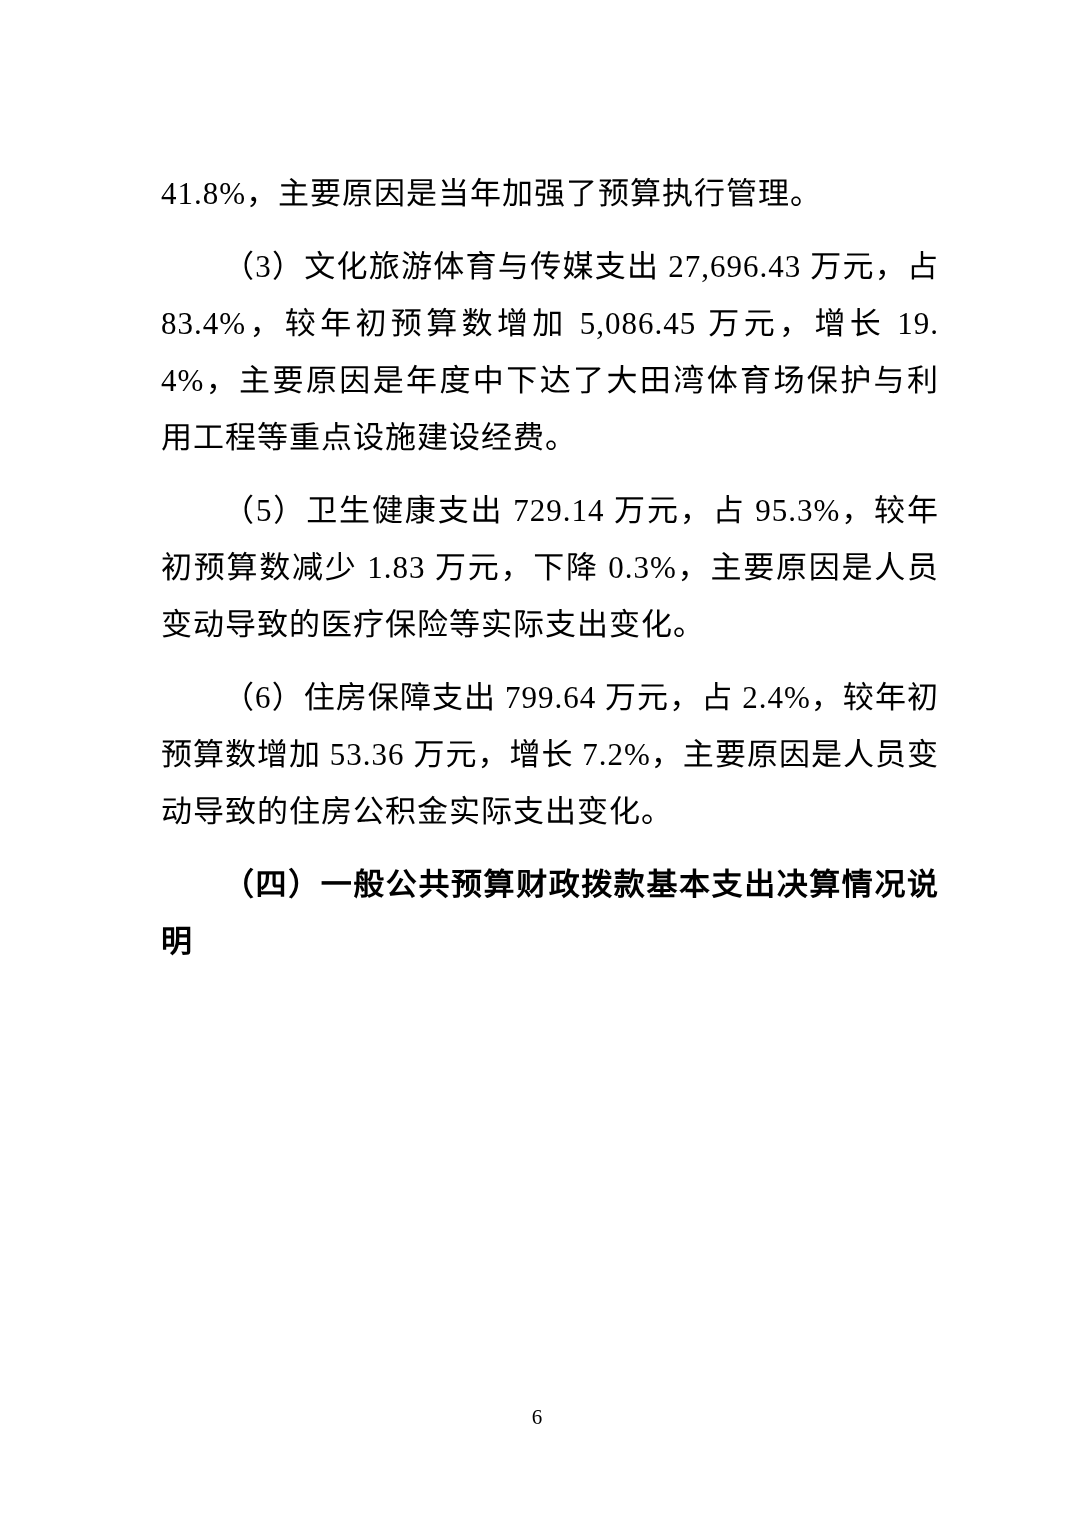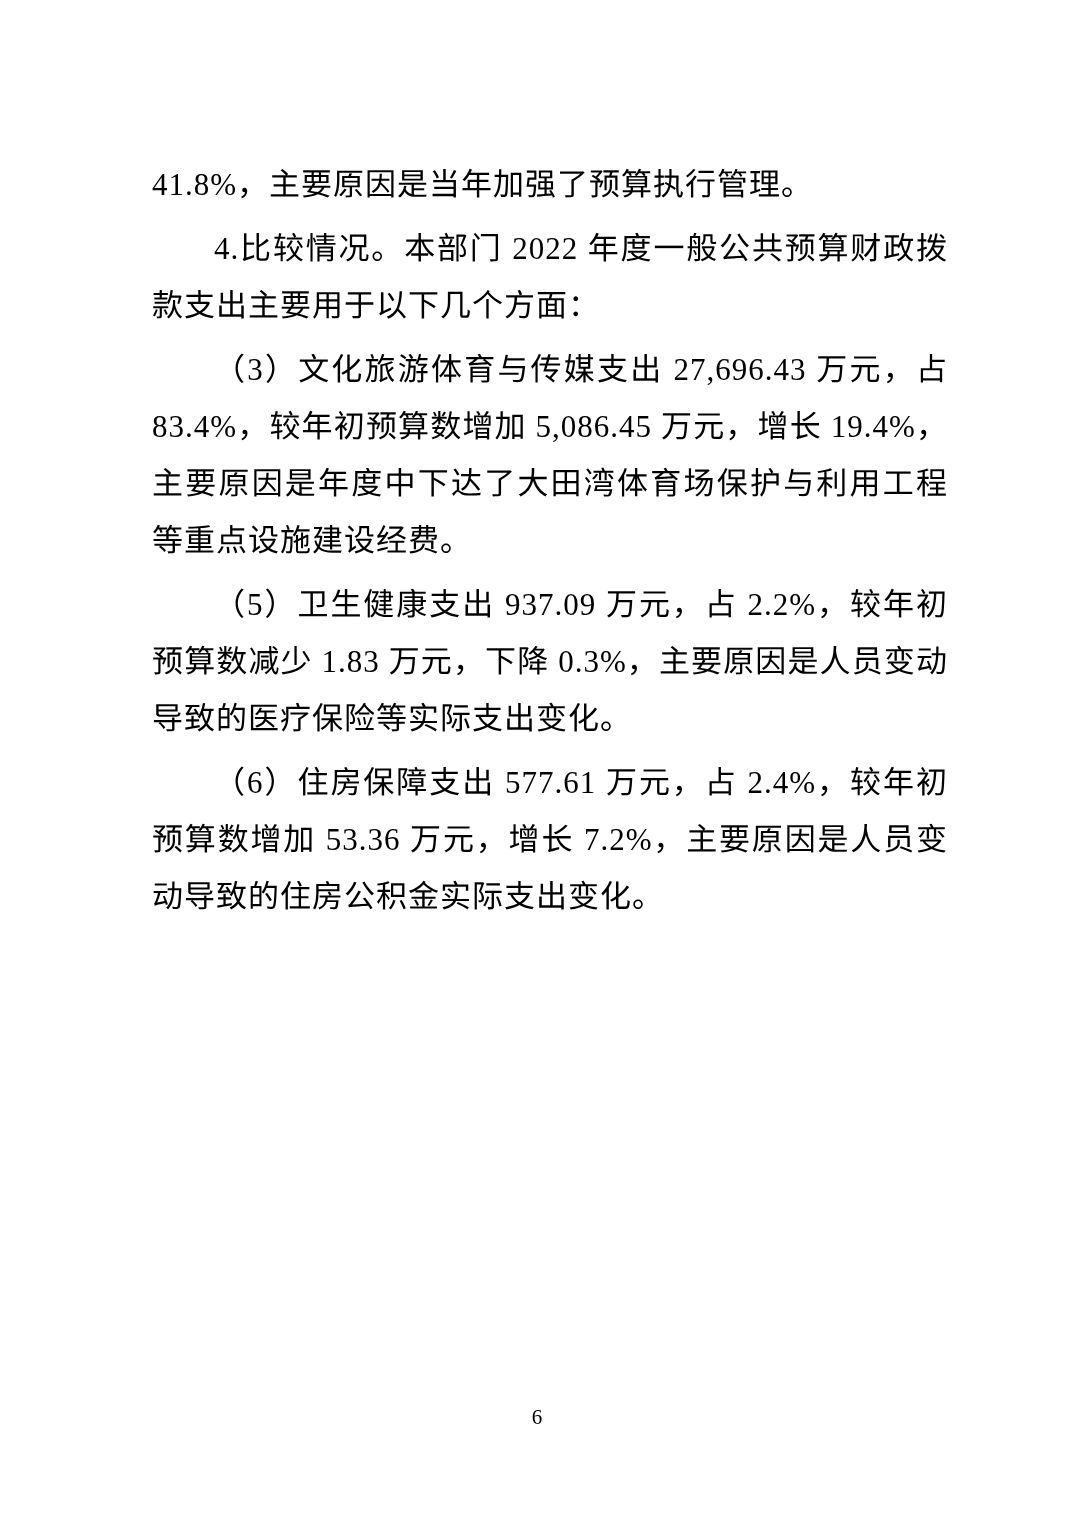--- a/index.html
+++ b/index.html
@@ -19,21 +19,21 @@
       top: 0;
       left: 0;
       width: 1074px;
       height: 1520px;
       padding: 149px 119px 0 145px;
       font-family: "Liberation Serif", "DejaVu Serif", serif;
       color: #000000;
       background: #ffffff;
     }
     .para {
-      margin: 7px;
+      margin: 16px;
       font-size: 31px;
       line-height: 57px;
       text-align: justify;
       letter-spacing: 1px;
       word-break: break-all;
     }
     .indent {
       text-indent: 2em;
     }
     .bold {
@@ -49,19 +49,19 @@
       font-size: 21px;
       line-height: 30px;
       color: #000000;
     }
   </style>
 </head>
 <body>
 
 <div class="page">
   <p class="para">41.8%，主要原因是当年加强了预算执行管理。</p>
-  <p class="para indent">4.比较情况。本部门 2022 年度一般公共预算财政拨款支出主要用于以下几个方面：</p>
   <p class="para indent">（3）文化旅游体育与传媒支出 27,696.43 万元，占 83.4%，较年初预算数增加 5,086.45 万元，增长 19.4%，主要原因是年度中下达了大田湾体育场保护与利用工程等重点设施建设经费。</p>
-  <p class="para indent">（5）卫生健康支出 937.09 万元，占 2.2%，较年初预算数减少 1.83 万元，下降 0.3%，主要原因是人员变动导致的医疗保险等实际支出变化。</p>
-  <p class="para indent">（6）住房保障支出 577.61 万元，占 2.4%，较年初预算数增加 53.36 万元，增长 7.2%，主要原因是人员变动导致的住房公积金实际支出变化。</p>
+  <p class="para indent">（5）卫生健康支出 729.14 万元，占 95.3%，较年初预算数减少 1.83 万元，下降 0.3%，主要原因是人员变动导致的医疗保险等实际支出变化。</p>
+  <p class="para indent">（6）住房保障支出 799.64 万元，占 2.4%，较年初预算数增加 53.36 万元，增长 7.2%，主要原因是人员变动导致的住房公积金实际支出变化。</p>
+  <p class="para indent bold">（四）一般公共预算财政拨款基本支出决算情况说明</p>
 </div>
 
 <div class="page-footer">6</div>
 
 </body></html>

